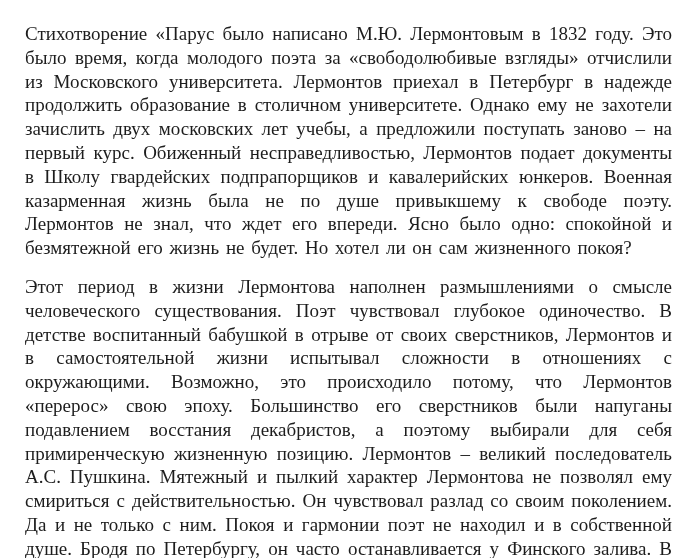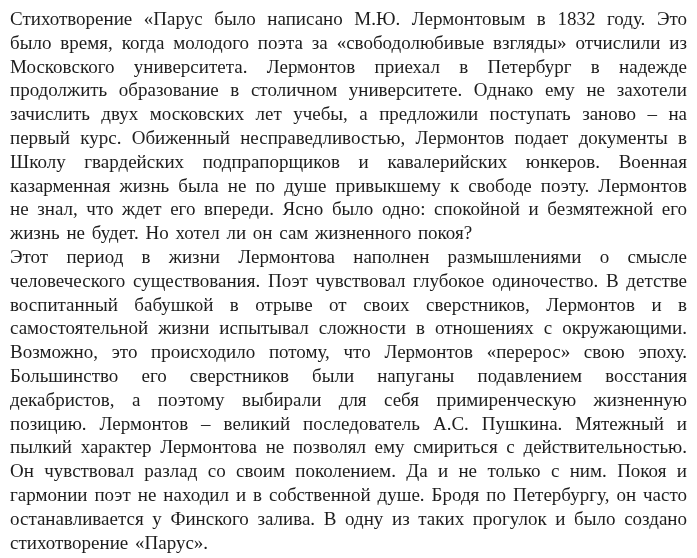--- a/index.html
+++ b/index.html
@@ -21,21 +21,21 @@
     font-family: "Liberation Serif", "DejaVu Serif", serif;
     font-size: 19px;
     line-height: 23.8px;
     color: #1d1d1d;
     text-align: justify;
     text-justify: inter-word;
     word-spacing: 2px;
     hyphens: none;
   }
   .para {
-    margin: 0;
+    margin: 15px;
     padding: 0;
     text-indent: 0;
   }
 </style>
 </head>
 <body>
 
 <div class="page">
   <p class="para">Стихотворение «Парус было написано М.Ю. Лермонтовым в 1832 году. Это было время, когда молодого поэта за «свободолюбивые взгляды» отчислили из Московского университета. Лермонтов приехал в Петербург в надежде продолжить образование в столичном университете. Однако ему не захотели зачислить двух московских лет учебы, а предложили поступать заново – на первый курс. Обиженный несправедливостью, Лермонтов подает документы в Школу гвардейских подпрапорщиков и кавалерийских юнкеров. Военная казарменная жизнь была не по душе привыкшему к свободе поэту. Лермонтов не знал, что ждет его впереди. Ясно было одно: спокойной и безмятежной его жизнь не будет. Но хотел ли он сам жизненного покоя?</p>
   <p class="para">Этот период в жизни Лермонтова наполнен размышлениями о смысле человеческого существования. Поэт чувствовал глубокое одиночество. В детстве воспитанный бабушкой в отрыве от своих сверстников, Лермонтов и в самостоятельной жизни испытывал сложности в отношениях с окружающими. Возможно, это происходило потому, что Лермонтов «перерос» свою эпоху. Большинство его сверстников были напуганы подавлением восстания декабристов, а поэтому выбирали для себя примиренческую жизненную позицию. Лермонтов – великий последователь А.С. Пушкина. Мятежный и пылкий характер Лермонтова не позволял ему смириться с действительностью. Он чувствовал разлад со своим поколением. Да и не только с ним. Покоя и гармонии поэт не находил и в собственной душе. Бродя по Петербургу, он часто останавливается у Финского залива. В одну из таких прогулок и было создано стихотворение «Парус».</p>

